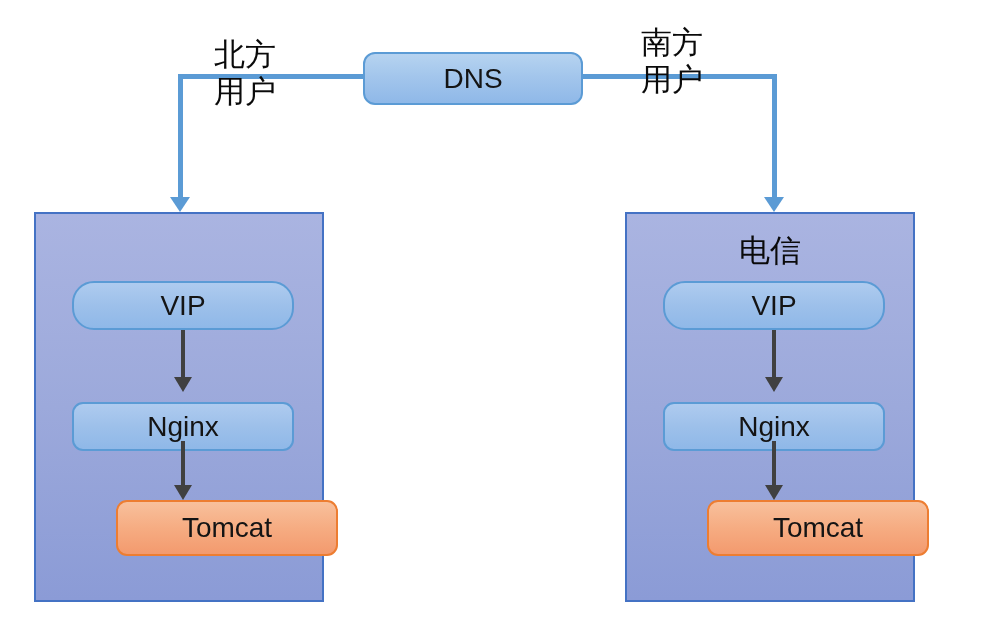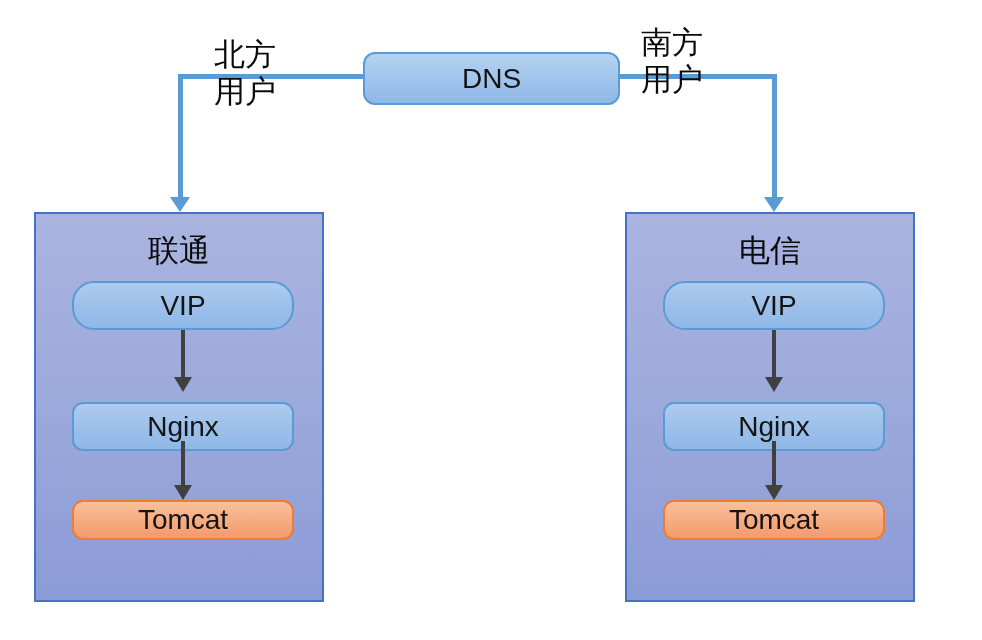--- a/index.html
+++ b/index.html
@@ -3,21 +3,21 @@
 <meta charset="utf-8">
 <style>
   * { margin: 0; padding: 0; box-sizing: border-box; }
   html, body { width: 982px; height: 640px; background: #ffffff; overflow: hidden; }
   body { font-family: "Liberation Sans", sans-serif; position: relative; color: #111; }
 
   .canvas { position: absolute; left: 0; top: 0; width: 982px; height: 640px; }
 
   
   .dns-box {
-    position: absolute; left: 363px; top: 52px; width: 257px; height: 53px;
+    position: absolute; left: 363px; top: 52px; width: 220px; height: 53px;
     border: 2px solid #5B9BD5; border-radius: 12px;
     background: linear-gradient(180deg, #B6D3F0 0%, #A3C6EC 45%, #8FB8E8 100%);
     display: flex; align-items: center; justify-content: center;
     font-size: 28px; color: #141414;
   }
 
   
   .conn { position: absolute; background: #5B9BD5; }
   .conn-h { height: 5px; }
   .conn-v { width: 5px; }
@@ -54,21 +54,22 @@
     border-radius: 11px; display: flex; align-items: center; justify-content: center;
     font-size: 28px; color: #141414;
   }
   .node-blue {
     border: 2px solid #5B9BD5;
     background: linear-gradient(180deg, #AECBEF 0%, #9DC0EA 50%, #8FB8E8 100%);
   }
   .node-orange {
     border: 2px solid #ED7D31;
     background: linear-gradient(180deg, #F8C09C 0%, #F6AC82 50%, #F39A6E 100%);
-    height: 40px;
+    height: 56px;
+    margin-left: 44px;
   }
   .node-vip    { top: 67px; border-radius: 22px; }
   .node-nginx  { top: 188px; }
   .node-tomcat { top: 286px; }
 
   
   .iarrow-line { position: absolute; left: 145px; width: 4px; background: #404040; }
   .iarrow-head {
     position: absolute; left: 138px; width: 0; height: 0;
     border-left: 9px solid transparent; border-right: 9px solid transparent;
@@ -95,21 +96,20 @@
   <div class="edge-label" style="left:203px; top:36px;">北方
 用户</div>
   <div class="edge-label" style="left:630px; top:24px;">南方
 用户</div>
 
   <div class="dns-box">
     <span>DNS</span>
   </div>
 
   <div class="group group-unicom">
-    <div class="group-title">联通</div>
 
     <div class="node node-blue node-vip">
       <span>VIP</span>
     </div>
 
     <div class="iarrow-line iarrow1-line"></div>
     <div class="iarrow-head iarrow1-head"></div>
 
     <div class="node node-blue node-nginx">
       <span>Nginx</span>

